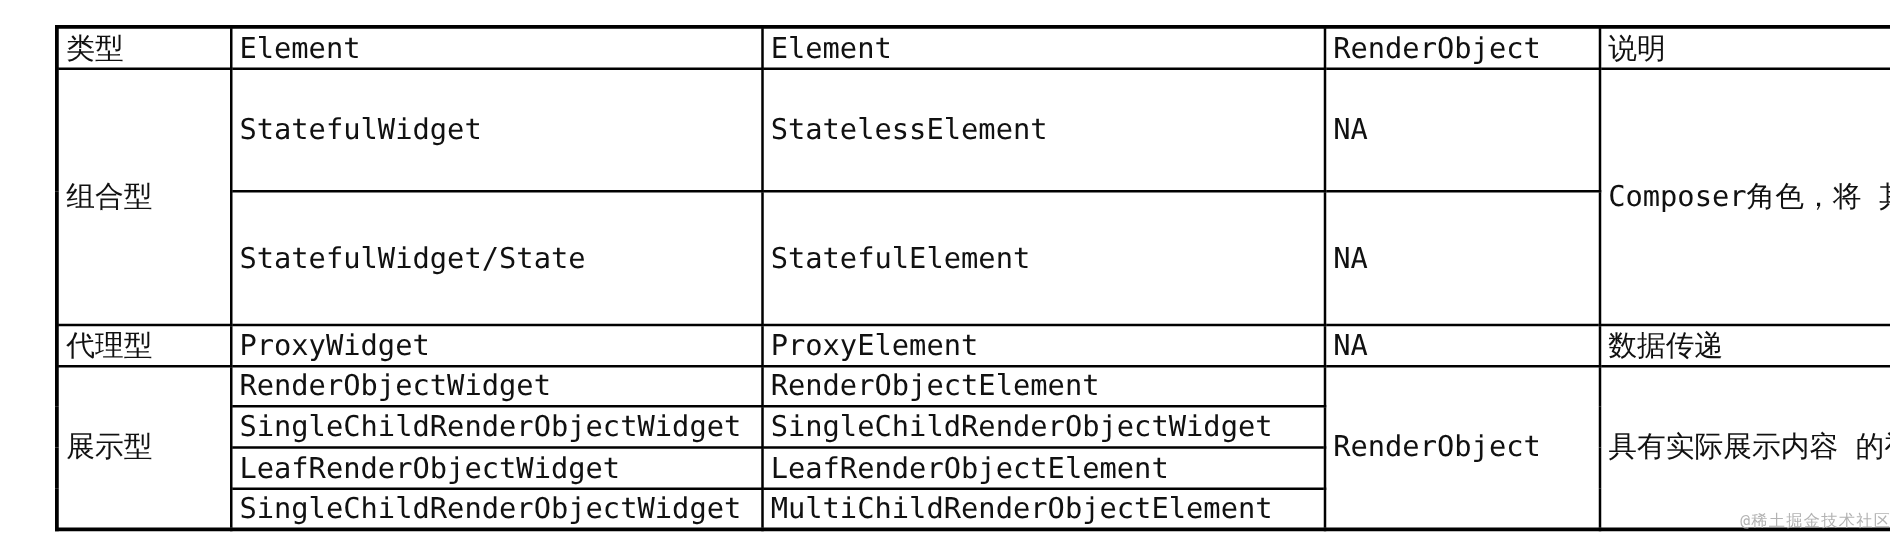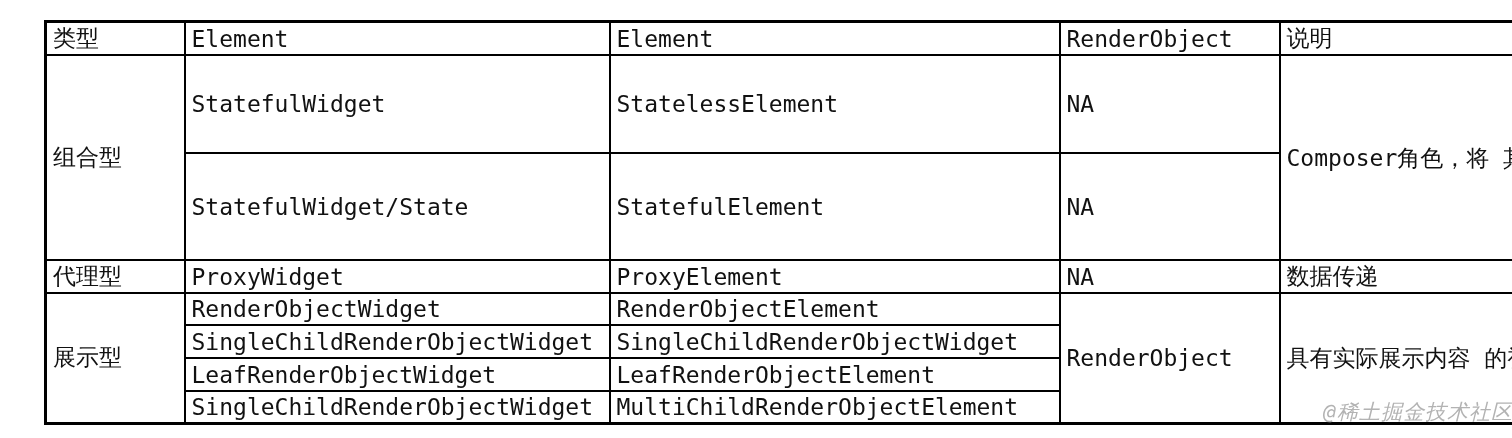--- a/index.html
+++ b/index.html
@@ -53,24 +53,23 @@
   .desc {
     white-space: pre-line;
     line-height: 34px;
     font-size: 24px;
     vertical-align: middle;
   }
   .watermark {
     position: absolute;
     right: 22px;
     bottom: 12px;
-    font-size: 21px;
+    font-size: 13px;
     color: #b3b3b3;
     letter-spacing: 1px;
-    font-style: italic;
   }
 </style>
 </head>
 <body>
 
 <div class="page">
 
   <table class="types-table">
     <colgroup>
       <col style="width:139px">

